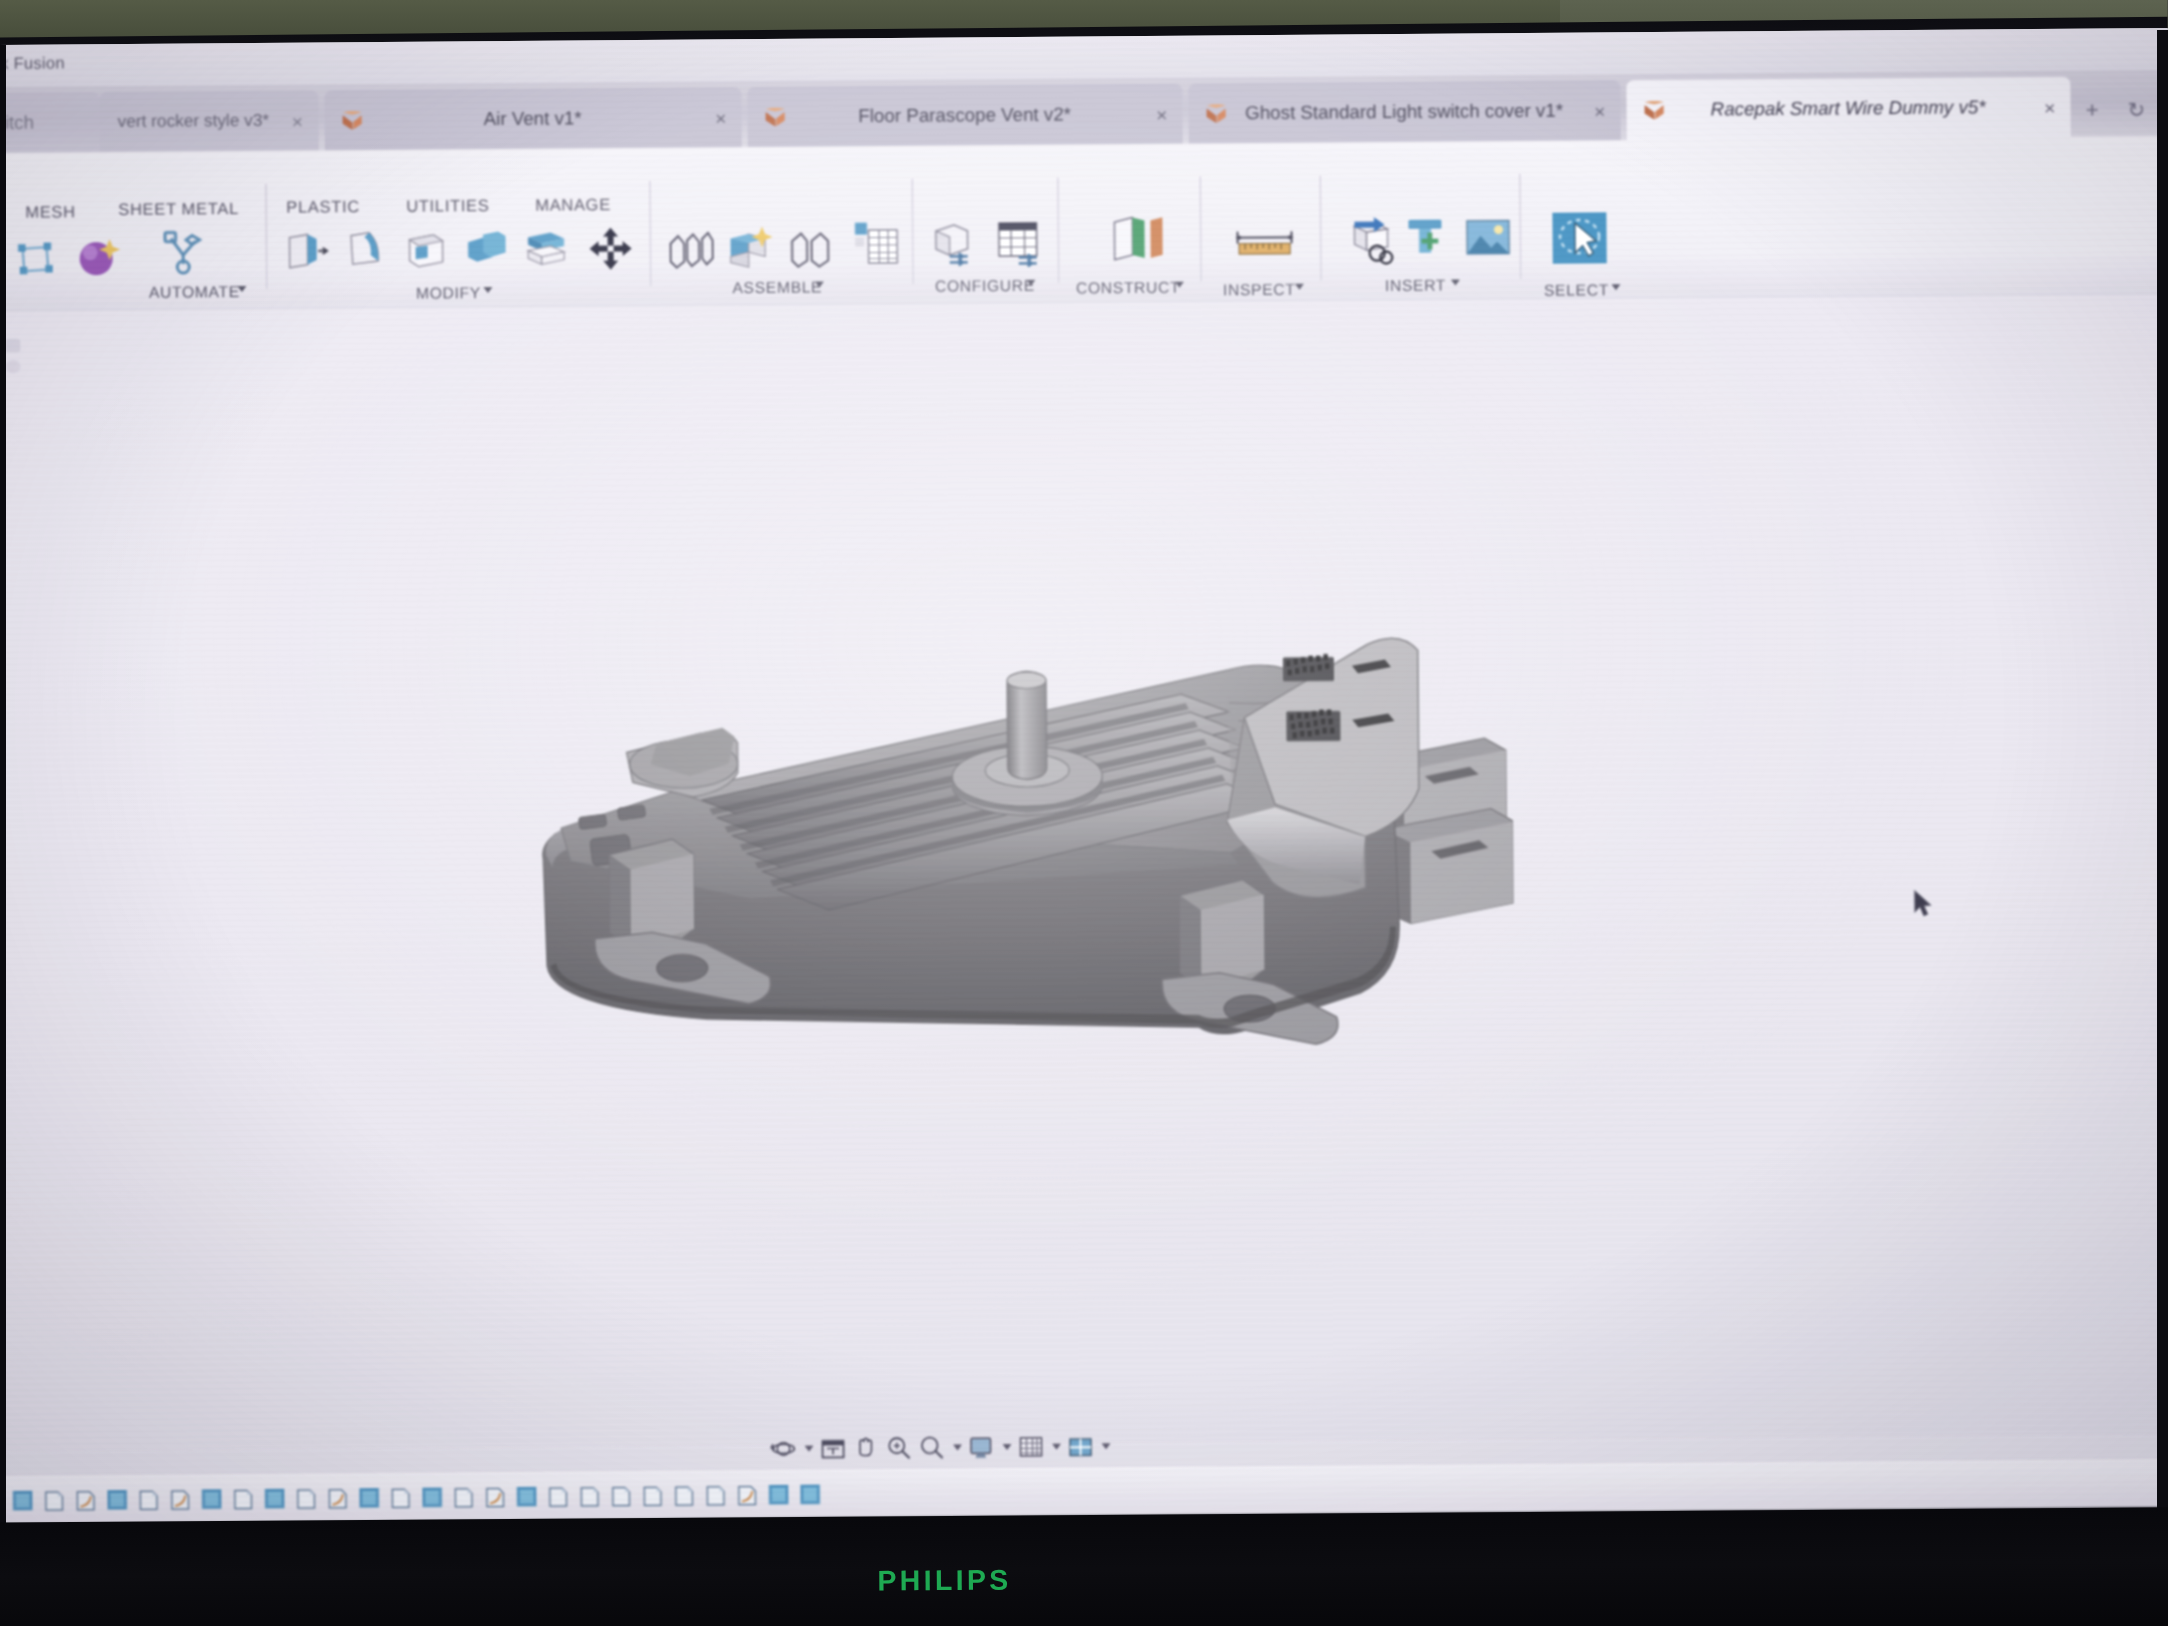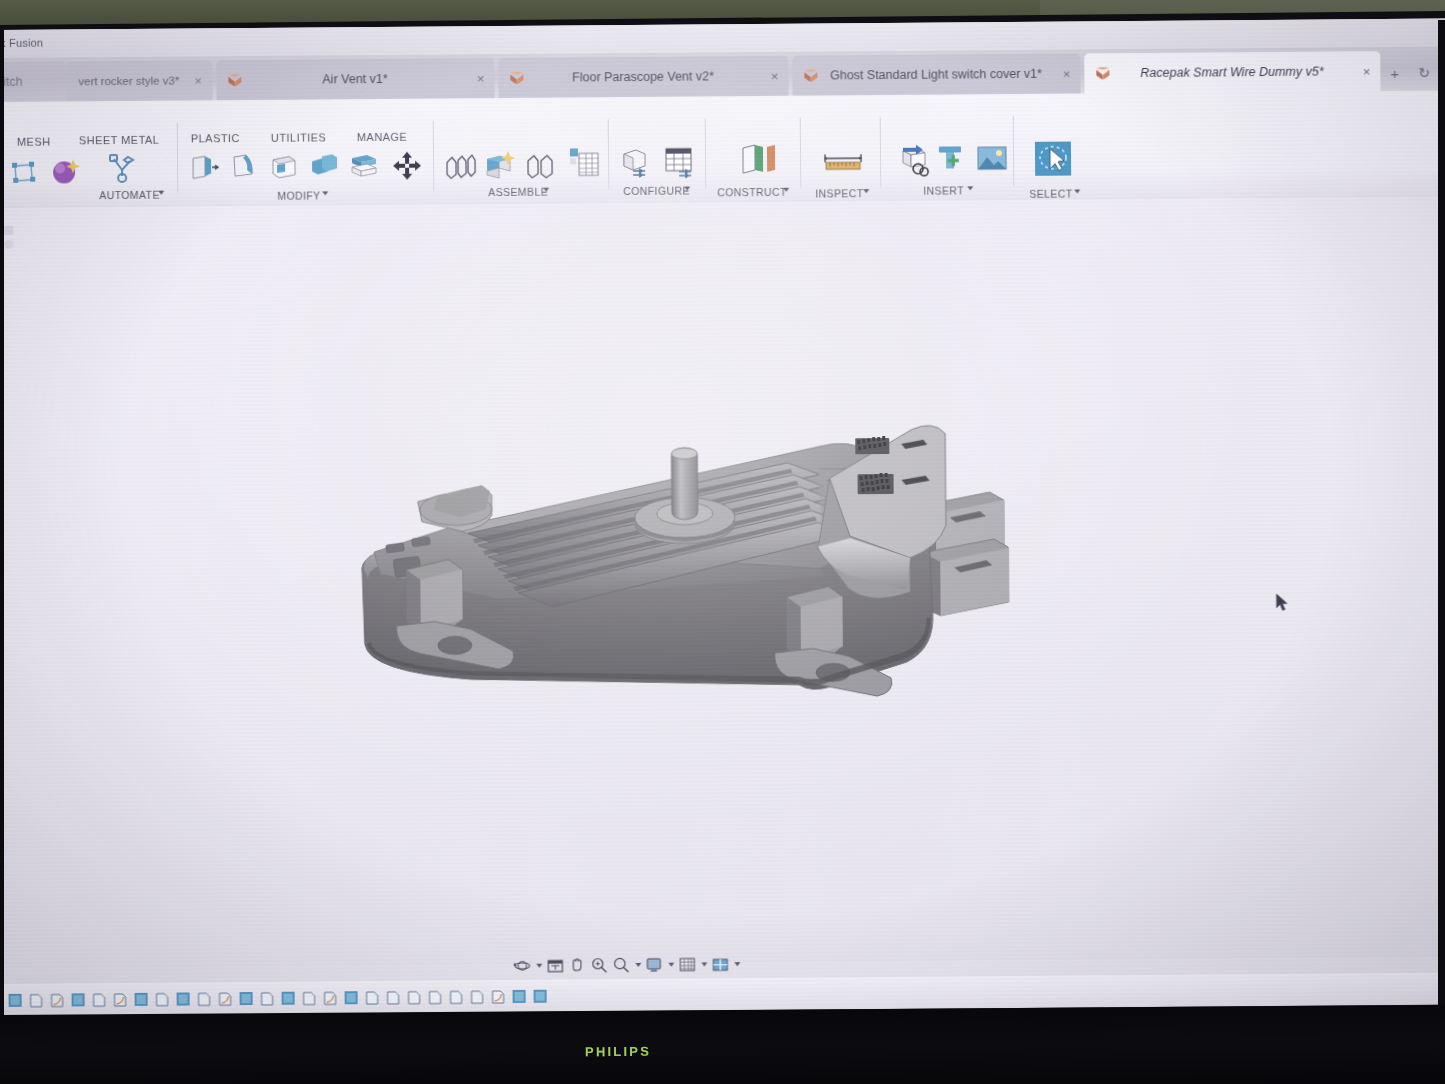--- a/index.html
+++ b/index.html
@@ -14,21 +14,21 @@
   .wall-right{position:absolute;left:1040px;top:0;width:405px;height:40px;
         background:linear-gradient(180deg,#5d6350 0%,#4c523f 100%);}
   
   .bezel-top{position:absolute;left:-10px;top:18px;width:1470px;height:52px;
         background:linear-gradient(180deg,#0d0d12 0%,#121218 50%,#1b1a22 100%);
         transform:rotate(-0.55deg);}
   
   .bezel-bottom{position:absolute;left:-10px;top:1010px;width:1470px;height:90px;
         background:linear-gradient(180deg,#08080c 0%,#0c0c10 40%,#050508 100%);
         transform:rotate(-0.4deg);}
-  .philips{position:absolute;left:585px;top:1044px;color:#bef264;font-size:13px;
+  .philips{position:absolute;left:585px;top:1044px;color:#22c55e;font-size:19px;
         letter-spacing:2.2px;font-weight:bold;transform:rotate(-0.4deg);
         font-family:"Liberation Sans",sans-serif;opacity:.85;}
   .bezel-left{position:absolute;left:-8px;top:30px;width:12px;height:1040px;
         background:#0a0a0f;}
   .bezel-right{position:absolute;left:1438px;top:20px;width:14px;height:1050px;
         background:#0b0b10;}
 
   
   #screen{position:absolute;left:-6px;top:30px;width:1458px;height:1000px;
       transform:rotate(-0.45deg);transform-origin:0 0;overflow:hidden;

